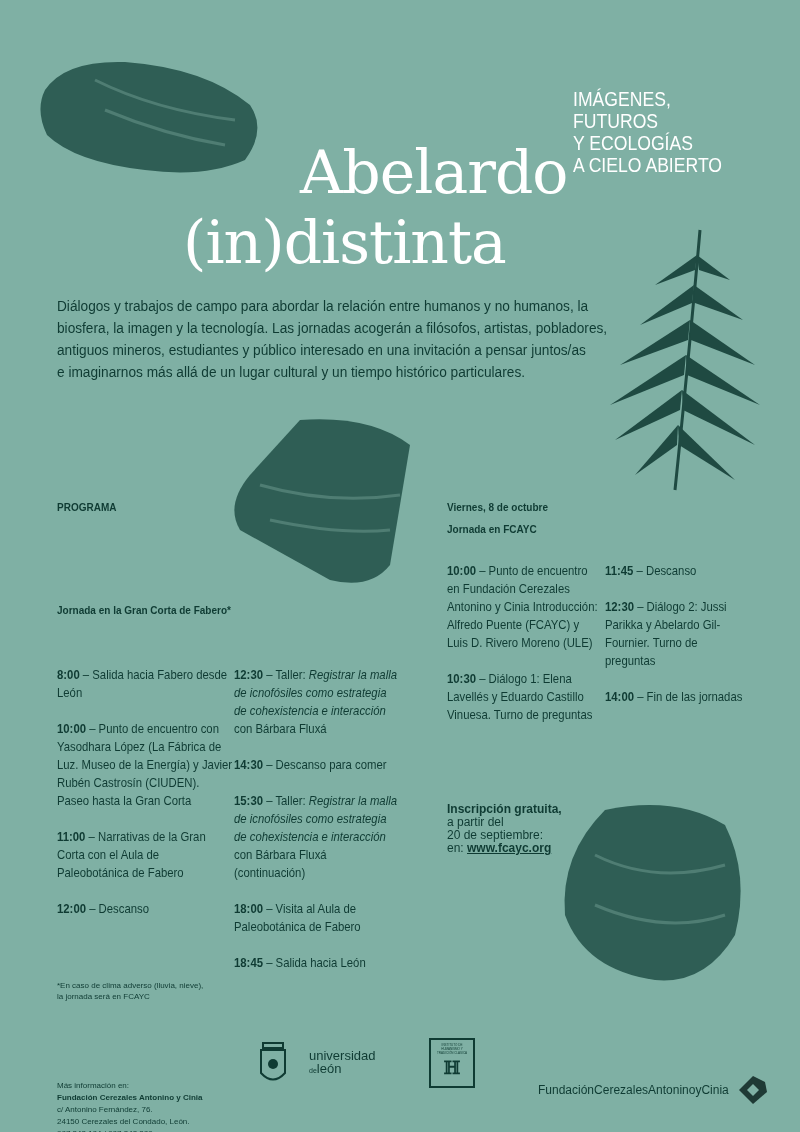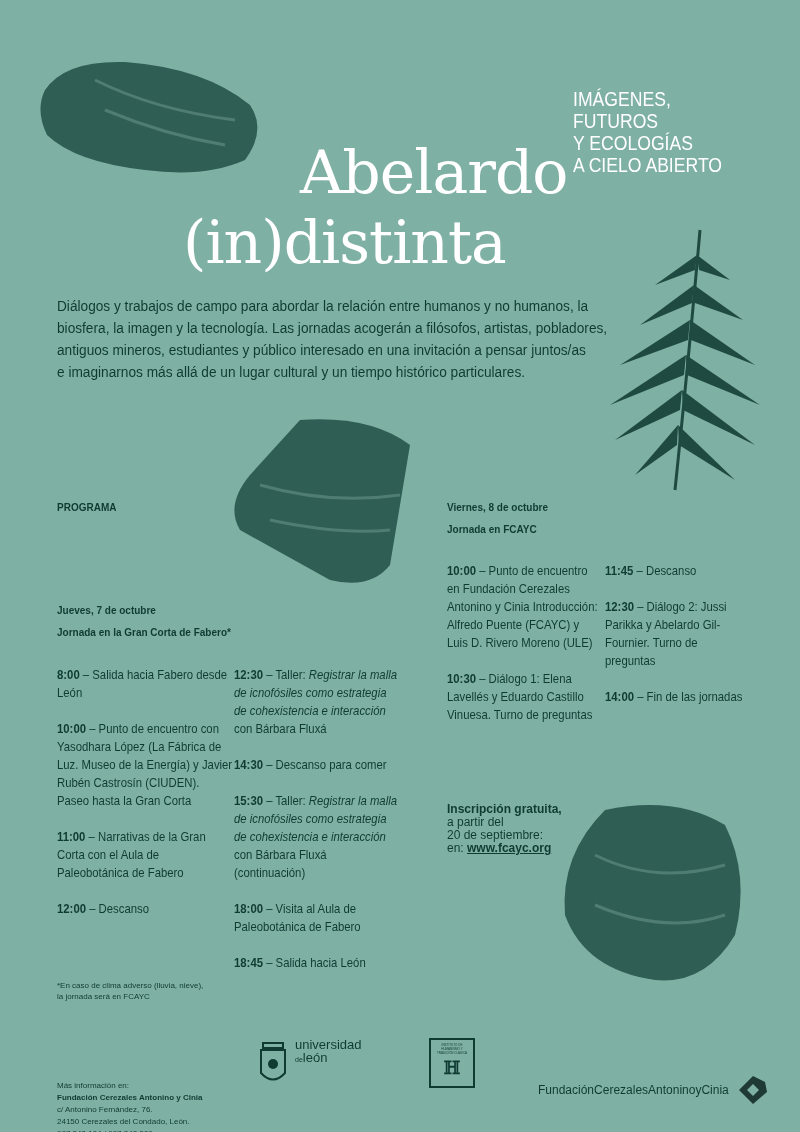--- a/index.html
+++ b/index.html
@@ -61,21 +61,20 @@
 <div class="abs intro" style="left:57px;top:295px">
   <div>Diálogos y trabajos de campo para abordar la relación entre humanos y no humanos, la</div>
   <div>biosfera, la imagen y la tecnología. Las jornadas acogerán a filósofos, artistas, pobladores,</div>
   <div>antiguos mineros, estudiantes y público interesado en una invitación a pensar juntos/as</div>
   <div>e imaginarnos más allá de un lugar cultural y un tiempo histórico particulares.</div>
 </div>
 
 <div class="abs h-bold" style="left:57px;top:497px">PROGRAMA</div>
 
 <div class="abs h-bold" style="left:57px;top:600px">
-  <div>Jueves, 7 de octubre</div>
   <div>Jornada en la Gran Corta de Fabero*</div>
 </div>
 
 <div class="abs sched" style="left:57px;top:666px;width:195px">
   <div class="item"><b>8:00</b><span> – Salida hacia Fabero desde León</span></div>
   <div class="item"><b>10:00</b><span> – Punto de encuentro con Yasodhara López (La Fábrica de Luz. Museo de la Energía) y Javier Rubén Castrosín (CIUDEN). Paseo hasta la Gran Corta</span></div>
   <div class="item"><b>11:00</b><span> – Narrativas de la Gran Corta con el Aula de Paleobotánica de Fabero</span></div>
   <div class="item"><b>12:00</b><span> – Descanso</span></div>
 </div>
 <div class="abs note" style="left:57px;top:932px">
@@ -115,21 +114,21 @@
 
 <div class="abs small" style="left:57px;top:1080px;font-size:8px;line-height:12px">
   <div>Más información en:</div>
   <div style="font-weight:bold">Fundación Cerezales Antonino y Cinia</div>
   <div>c/ Antonino Fernández, 76.</div>
   <div>24150 Cerezales del Condado, León.</div>
   <div>987 342 184 / 987 342 389</div>
   <div>www.fcayc.org</div>
 </div>
 
-<div class="abs" style="left:258px;top:1038px;display:flex;gap:7px">
+<div class="abs" style="left:258px;top:1038px;display:flex;align-items:center;gap:21px">
   <svg width="30" height="50" viewBox="0 0 30 50">
     <path d="M5 5 H25 V10 H5Z M3 12 H27 V35 Q15 48 3 35Z" fill="none" stroke="#0f3b33" stroke-width="2"></path>
     <circle cx="15" cy="26" r="5" fill="#0f3b33"></circle>
   </svg>
   <div style="font-size:13px;line-height:13px;color:#0f3b33">
     <div>universidad</div>
     <div><span style="font-size:7px">de</span><span>león</span></div>
   </div>
 </div>
 

